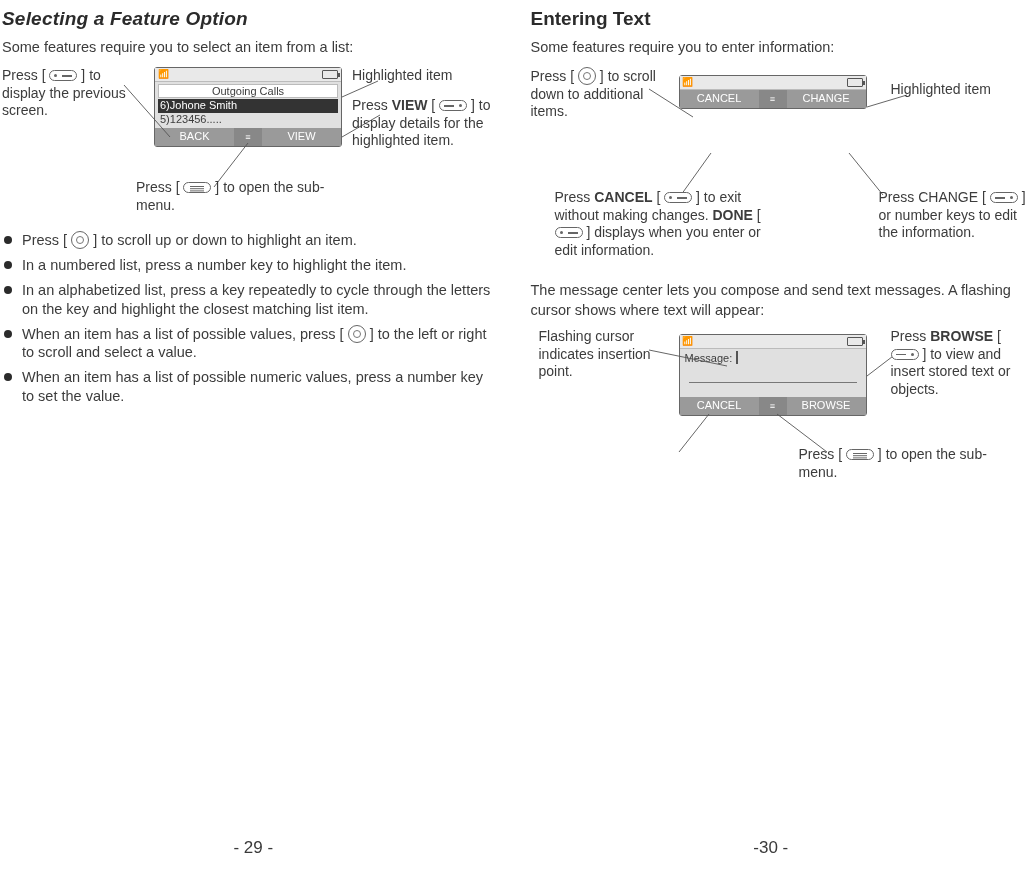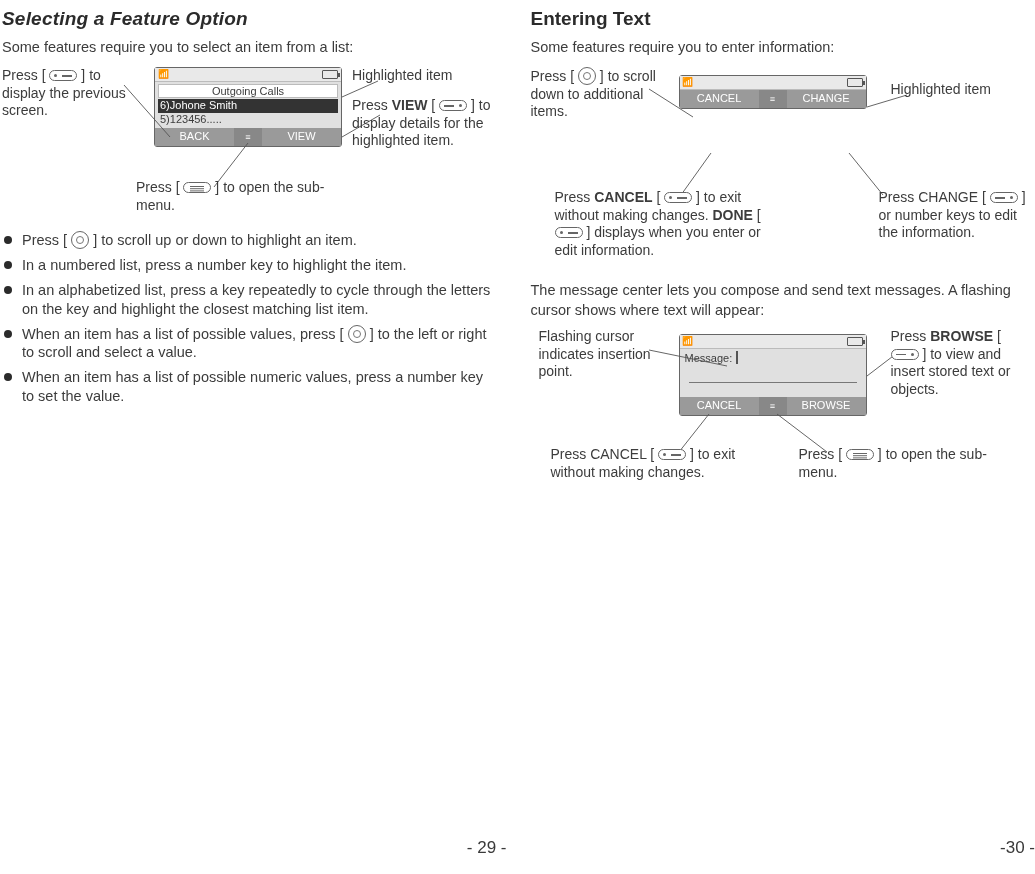--- a/index.html
+++ b/index.html
@@ -30,21 +30,21 @@
   .key-icon.round{width:18px;height:18px;border-radius:50%;vertical-align:-4px}
   .key-icon.round:after{content:"";position:absolute;top:4px;left:4px;right:4px;bottom:4px;border:1px solid #777;border-radius:50%}
   .key-icon .dot{position:absolute;top:3px;left:4px;width:3px;height:3px;border-radius:50%;background:#666}
   .key-icon .dash{position:absolute;top:4px;right:4px;width:10px;height:1.3px;background:#666}
   .key-icon .dashL{position:absolute;top:4px;left:4px;width:10px;height:1.3px;background:#666}
   .key-icon .dotR{position:absolute;top:3px;right:4px;width:3px;height:3px;border-radius:50%;background:#666}
   .key-icon .menu{position:absolute;top:2.5px;left:6px;right:6px;height:1px;background:#666;box-shadow:0 2.2px 0 #666,0 4.4px 0 #666}
   ul.bullets{list-style:none;padding-left:2px;margin-top:4px}
   ul.bullets li{display:flex;font-size:14.5px;margin:4px 0 6px;line-height:1.3}
   ul.bullets li:before{content:"";width:8px;height:8px;background:#2b2b2b;border-radius:50%;margin:5px 10px 0 0;flex-shrink:0}
-  .pgnum{position:absolute;bottom:14px;left:0;right:0;text-align:right;font-size:17px;color:#3a3a3a}
+  .pgnum{position:absolute;bottom:14px;left:0;right:0;text-align:center;font-size:17px;color:#3a3a3a}
   .cursor-line{border-bottom:1.2px solid #777;height:18px;margin:0 6px 4px}
   .blink{display:inline-block;width:1.5px;height:13px;background:#555;vertical-align:-2px;margin-left:4px}
 </style>
 </head>
 <body>
 
 <div class="page">
 
   <div class="col col-left">
     <h2 class="italic">Selecting a Feature Option</h2>
@@ -169,23 +169,20 @@
       <svg class="lines" width="520" height="180">
         <line x1="118" y1="22" x2="196" y2="38" stroke="#555" stroke-width="0.9"></line>
         <line x1="336" y1="48" x2="370" y2="22" stroke="#555" stroke-width="0.9"></line>
         <line x1="178" y1="86" x2="148" y2="124" stroke="#555" stroke-width="0.9"></line>
         <line x1="246" y1="86" x2="296" y2="124" stroke="#555" stroke-width="0.9"></line>
       </svg>
       <div class="callout" style="left:8px;top:0;width:130px">Flashing cursor indicates insertion point.</div>
       <div class="callout" style="left:360px;top:0;width:140px">
         Press <b>BROWSE</b> [ <span class="key-icon"><span class="dashL"></span><span class="dotR"></span></span> ] to view and insert stored text or objects.
       </div>
-      <div class="callout" style="left:20px;top:118px;width:210px">
-        Press CANCEL [ <span class="key-icon"><span class="dot"></span><span class="dash"></span></span> ] to exit without making changes.
-      </div>
       <div class="callout" style="left:268px;top:118px;width:200px">
         Press [ <span class="key-icon"><span class="menu"></span></span> ] to open the sub-menu.
       </div>
     </div>
 
     <div class="pgnum">-30 -</div>
   </div>
 
 </div>
 

